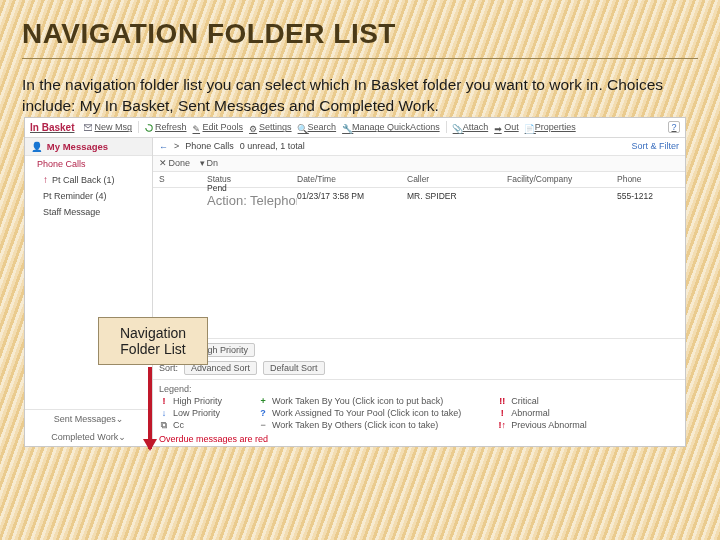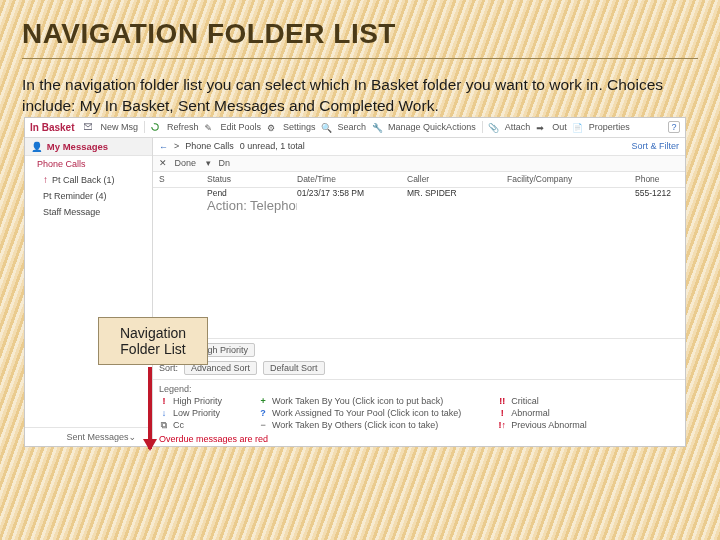--- a/index.html
+++ b/index.html
@@ -41,31 +41,32 @@
     position: relative;
   }
   
   .tb {
     display: flex;
     align-items: center;
     height: 20px;
     border-bottom: 1px solid #d9d9d9;
     padding: 0 5px;
     gap: 6px;
+    text-decoration: underline;
   }
   .tb .lbl {
     color: #b2234a;
     font-weight: 700;
     font-size: 10px;
     margin-right: 4px;
   }
   .tbbtn {
     display: inline-flex;
-    align-items: center;
-    gap: 8px;
+    align-items: flex-end;
+    gap: 2px;
     color: #555;
     cursor: pointer;
   }
   .tbbtn .ic { width: 8px; height: 8px; display:inline-block; }
   .sep { width:1px; height:12px; background:#ddd; }
   .help {
     margin-left: auto;
     width: 12px; height: 12px;
     border: 1px solid #bbb; border-radius: 2px;
     display:flex; align-items:center; justify-content:center;
@@ -91,21 +92,21 @@
     height:16px; padding:0 6px 0 18px;
     color:#444; cursor:pointer;
   }
   .navitem.red { color:#b2234a; padding-left:12px; }
   .navitem .ar { color:#b2234a; margin-right:4px; font-size:10px; }
   .navfoot {
     margin-top:auto;
     border-top:1px solid #e4e4e4;
   }
   .navfoot .fi {
-    display:flex; align-items:center; justify-content:flex-end;
+    display:flex; align-items:center; justify-content:center;
     height:18px; padding:0 16px; color:#666; cursor:pointer;
   }
   .content { flex:1; display:flex; flex-direction:column; }
   .crumb {
     height:18px; display:flex; align-items:center; gap:6px;
     padding:0 6px; border-bottom:1px solid #e4e4e4;
   }
   .crumb .back { color:#3b6fbf; cursor:pointer; }
   .crumb .title2 { color:#444; }
   .crumb .sortfilt { margin-left:auto; color:#3b6fbf; cursor:pointer; }
@@ -113,23 +114,23 @@
     height:16px; display:flex; align-items:center; gap:10px;
     padding:0 6px; border-bottom:1px solid #e4e4e4; background:#fafafa;
   }
   .hdrrow {
     height:16px; display:flex; align-items:center;
     padding:0 6px; border-bottom:1px solid #e4e4e4; color:#555;
     font-size:8.5px;
   }
   .hdrrow > div, .datarow > div { overflow:hidden; white-space:nowrap; }
   .col-s{width:48px} .col-st{width:90px} .col-dt{width:110px}
-  .col-c{width:100px} .col-fc{width:128px} .col-ph{flex:1}
+  .col-c{width:100px} .col-fc{width:110px} .col-ph{flex:1}
   .datarow {
-    height:16px; display:flex; align-items:flex-start;
+    height:16px; display:flex; align-items:center;
     padding:0 6px; color:#333; font-size:8.5px;
   }
   .blankrows { flex:1; }
   .filters {
     border-top:1px solid #e4e4e4;
     padding:4px 6px;
     display:flex; flex-direction:column; gap:4px;
   }
   .frow { display:flex; align-items:center; gap:6px; }
   .fbtn {
@@ -254,20 +255,24 @@
             <span>Pt Reminder (4)</span>
           </div>
         <div class="navitem blk">
             <span>Staff Message</span>
           </div>
         <div class="navfoot">
           <div class="fi">
               <span>Sent Messages</span>
               <span>⌄</span>
             </div>
+          <div class="fi">
+              <span>Completed Work</span>
+              <span>⌄</span>
+            </div>
         </div>
       </div>
 
       <div class="content">
         <div class="crumb">
           <span class="back">←</span>
           <span>&gt;</span>
           <span class="title2">Phone Calls</span>
           <span class="title2">0 unread, 1 total</span>
           <span class="sortfilt">Sort &amp; Filter</span>

